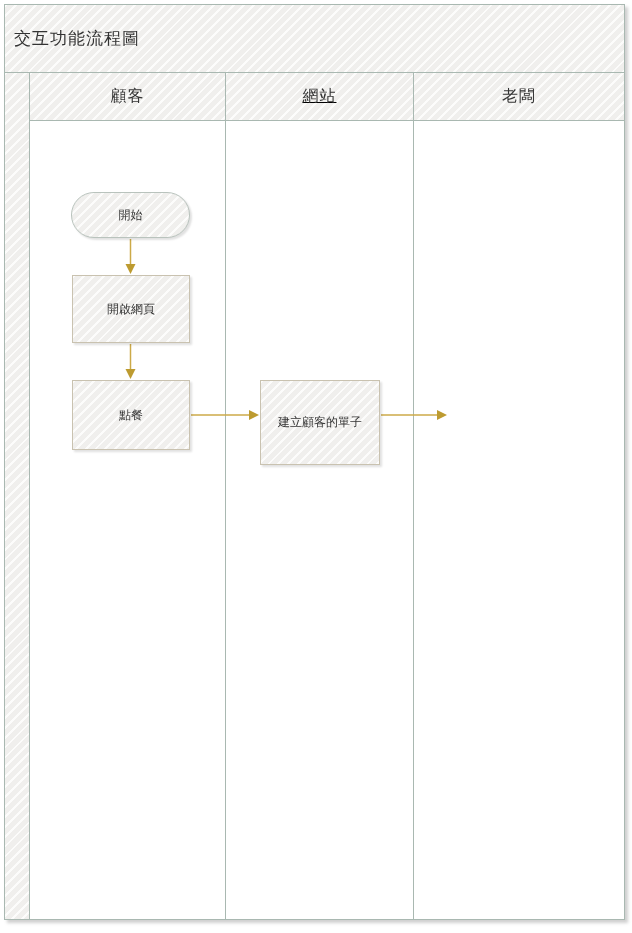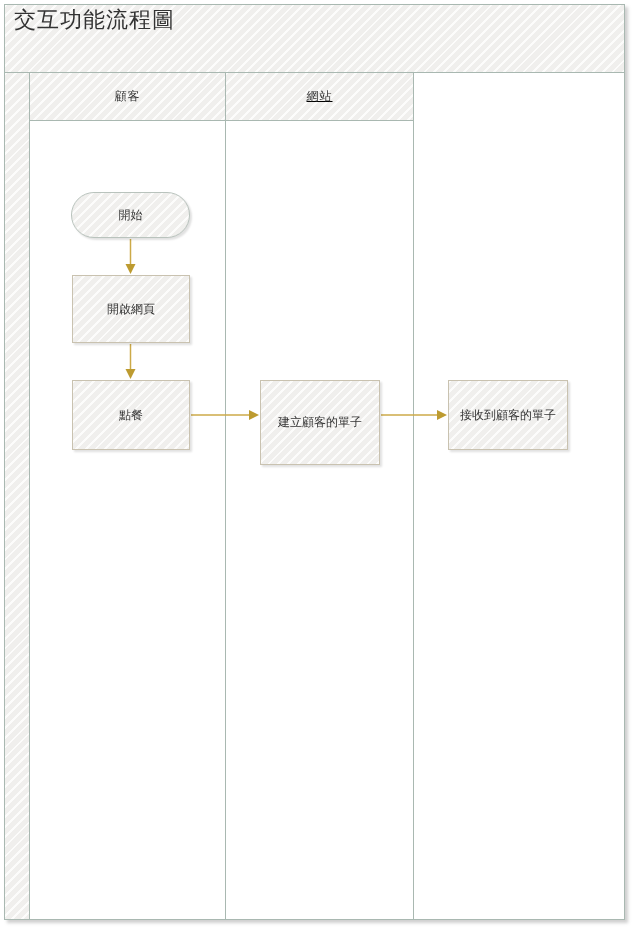--- a/index.html
+++ b/index.html
@@ -36,22 +36,23 @@
     box-shadow: 3px 3px 3px rgba(150,150,150,0.45);
     display: flex;
     flex-direction: column;
     box-sizing: content-box;
     background: #ffffff;
   }
   .pool-title {
     height: 67px;
     border-bottom: 1px solid #a9b8b1;
     display: flex;
+    align-items: center;
     padding-left: 9px;
-    font-size: 22px;
+    font-size: 17px;
     color: #333333;
     letter-spacing: 1px;
     flex: 0 0 auto;
   }
   .pool-main {
     flex: 1;
     display: flex;
     min-height: 0;
   }
   .pool-strip {
@@ -71,21 +72,21 @@
   }
   .lane.l1 { width: 195px; flex: 0 0 auto; border-right: 1px solid #a9b8b1; }
   .lane.l2 { width: 187px; flex: 0 0 auto; border-right: 1px solid #a9b8b1; text-decoration: underline; }
   .lane.l3 { flex: 1; }
   .lane-header {
     height: 47px;
     border-bottom: 1px solid #a9b8b1;
     display: flex;
     align-items: center;
     justify-content: center;
-    font-size: 12px;
+    font-size: 16px;
     color: #333333;
     letter-spacing: 1px;
     flex: 0 0 auto;
   }
   .lane-body {
     flex: 1;
     background: #ffffff;
   }
   
   .edges {
@@ -137,20 +138,26 @@
             <span>顧客</span>
           </div>
           <div class="lane-body"></div>
         </div>
         <div class="lane l2">
           <div class="lane-header hatch">
             <span>網站</span>
           </div>
           <div class="lane-body"></div>
         </div>
+        <div class="lane l3">
+          <div class="lane-header hatch">
+            <span>老闆</span>
+          </div>
+          <div class="lane-body"></div>
+        </div>
       </div>
     </div>
   </div>
 
   <svg class="edges" width="632" height="933" viewBox="0 0 632 933">
     <g>
       <line x1="130.5" y1="239" x2="130.5" y2="266" stroke="#ccaa48" stroke-width="1.5"></line>
       <polygon points="130.5,274 125.5,264 135.5,264" fill="#bd9b30"></polygon>
     </g>
     <g>
@@ -172,17 +179,14 @@
   </div>
   <div class="node process hatch" id="node-open">
     <span>開啟網頁</span>
   </div>
   <div class="node process hatch" id="node-order">
     <span>點餐</span>
   </div>
   <div class="node process hatch" id="node-create">
     <span>建立顧客的單子</span>
   </div>
-  <div class="node process hatch" id="node-receive">
-    <span>接收到顧客的單子</span>
-  </div>
 
 </div>
 
 </body></html>

